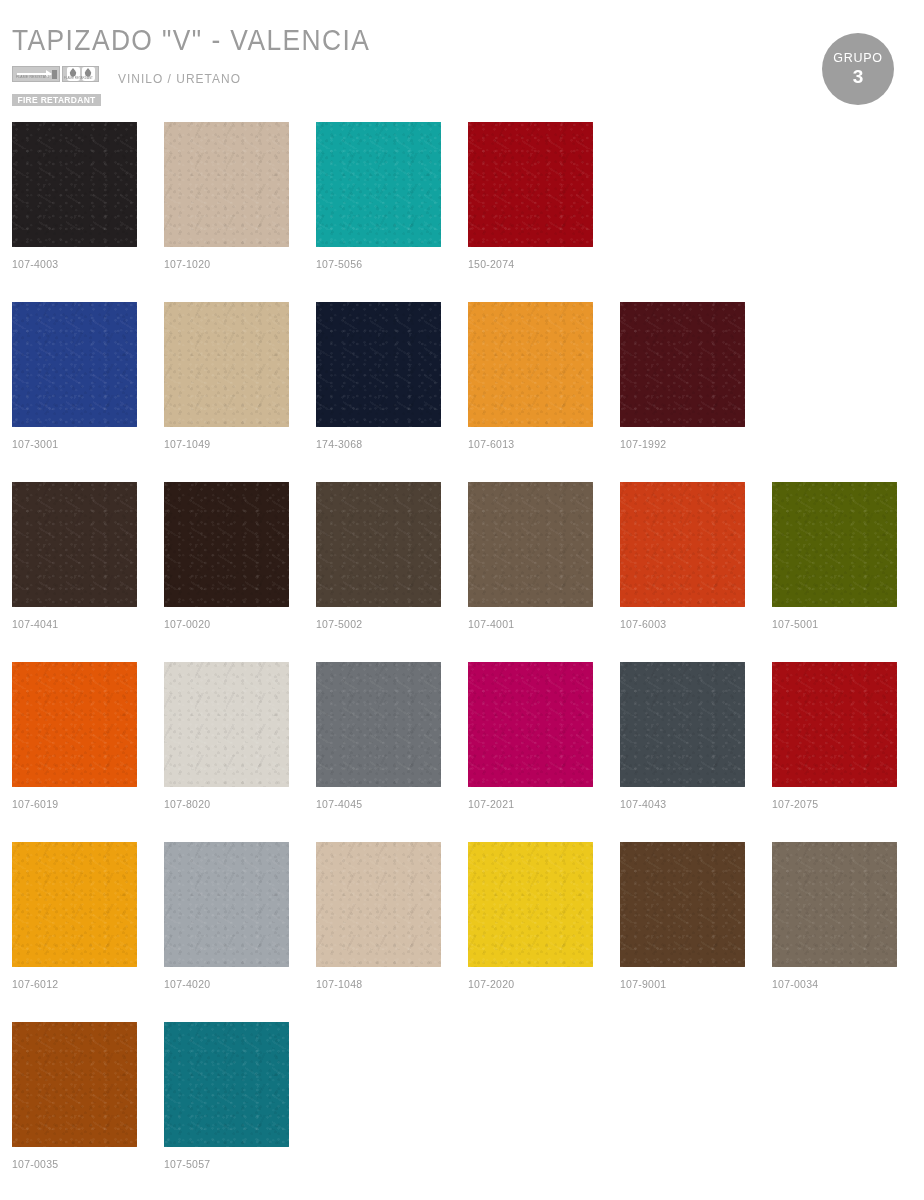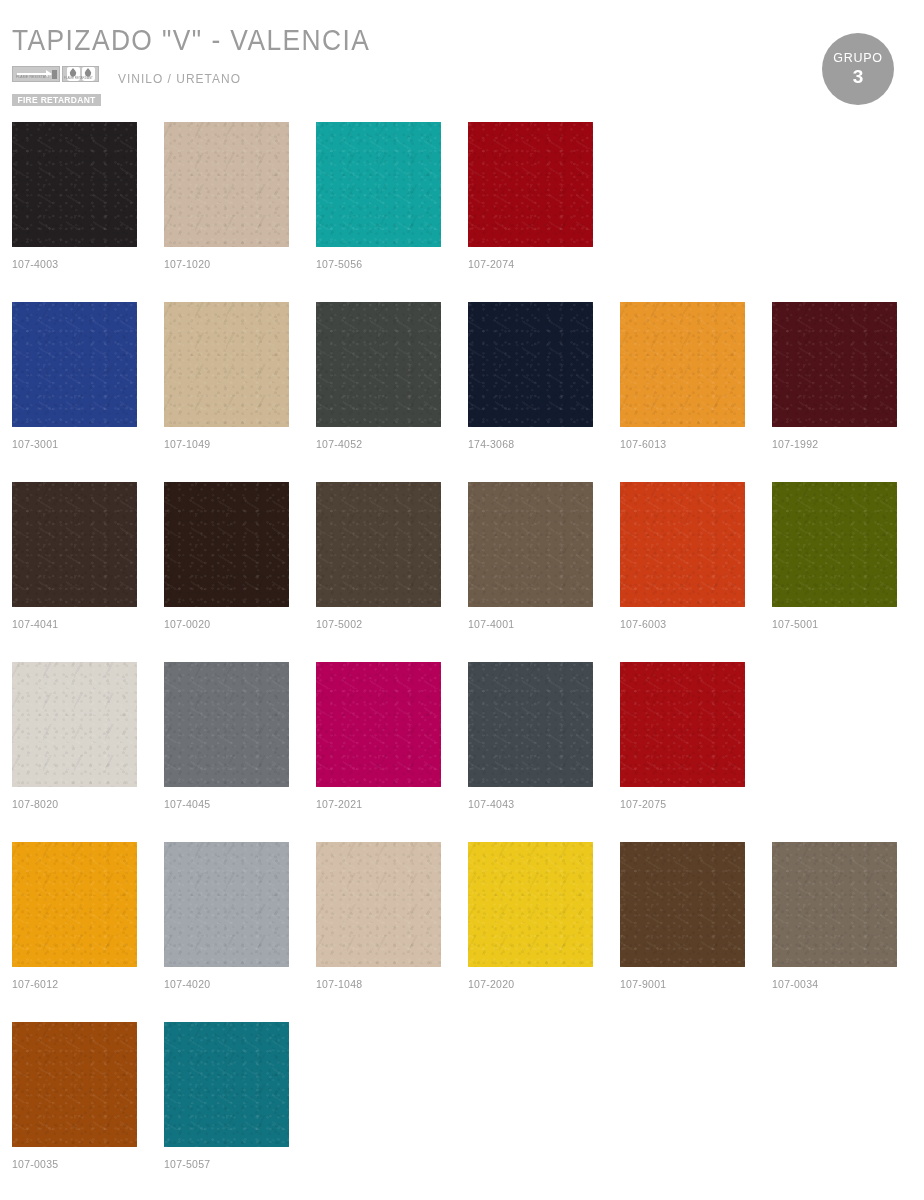--- a/index.html
+++ b/index.html
@@ -276,37 +276,33 @@
         <div class="cell">
           <div class="swatch" title="107-1020" style="background: rgb(203, 183, 163);"></div>
           <div class="code">107-1020</div>
         </div>
         <div class="cell">
           <div class="swatch" title="107-5056" style="background: rgb(18, 163, 160);"></div>
           <div class="code">107-5056</div>
         </div>
         <div class="cell">
           <div class="swatch" title="107-2074" style="background: rgb(156, 6, 17);"></div>
-          <div class="code">107-2074</div>
+          <div class="code">150-2074</div>
         </div>
       </div>
       <div class="row">
         <div class="cell">
           <div class="swatch" title="107-3001" style="background: rgb(38, 64, 139);"></div>
           <div class="code">107-3001</div>
         </div>
         <div class="cell">
           <div class="swatch" title="107-1049" style="background: rgb(205, 183, 148);"></div>
           <div class="code">107-1049</div>
         </div>
         <div class="cell">
-          <div class="swatch" title="107-4052" style="background: rgb(65, 69, 65);"></div>
-          <div class="code">107-4052</div>
-        </div>
-        <div class="cell">
           <div class="swatch" title="107-3068" style="background: rgb(18, 26, 46);"></div>
           <div class="code">174-3068</div>
         </div>
         <div class="cell">
           <div class="swatch" title="107-6013" style="background: rgb(232, 149, 42);"></div>
           <div class="code">107-6013</div>
         </div>
         <div class="cell">
           <div class="swatch" title="107-2001" style="background: rgb(78, 18, 24);"></div>
           <div class="code">107-1992</div>
@@ -333,20 +329,24 @@
           <div class="swatch" title="107-6003" style="background: rgb(204, 61, 22);"></div>
           <div class="code">107-6003</div>
         </div>
         <div class="cell">
           <div class="swatch" title="107-5001" style="background: rgb(84, 97, 7);"></div>
           <div class="code">107-5001</div>
         </div>
       </div>
       <div class="row">
         <div class="cell">
+          <div class="swatch" title="107-6019" style="background: rgb(226, 87, 7);"></div>
+          <div class="code">107-6019</div>
+        </div>
+        <div class="cell">
           <div class="swatch" title="107-8020" style="background: rgb(217, 213, 205);"></div>
           <div class="code">107-8020</div>
         </div>
         <div class="cell">
           <div class="swatch" title="107-4045" style="background: rgb(109, 113, 118);"></div>
           <div class="code">107-4045</div>
         </div>
         <div class="cell">
           <div class="swatch" title="107-2021" style="background: rgb(181, 0, 90);"></div>
           <div class="code">107-2021</div>

